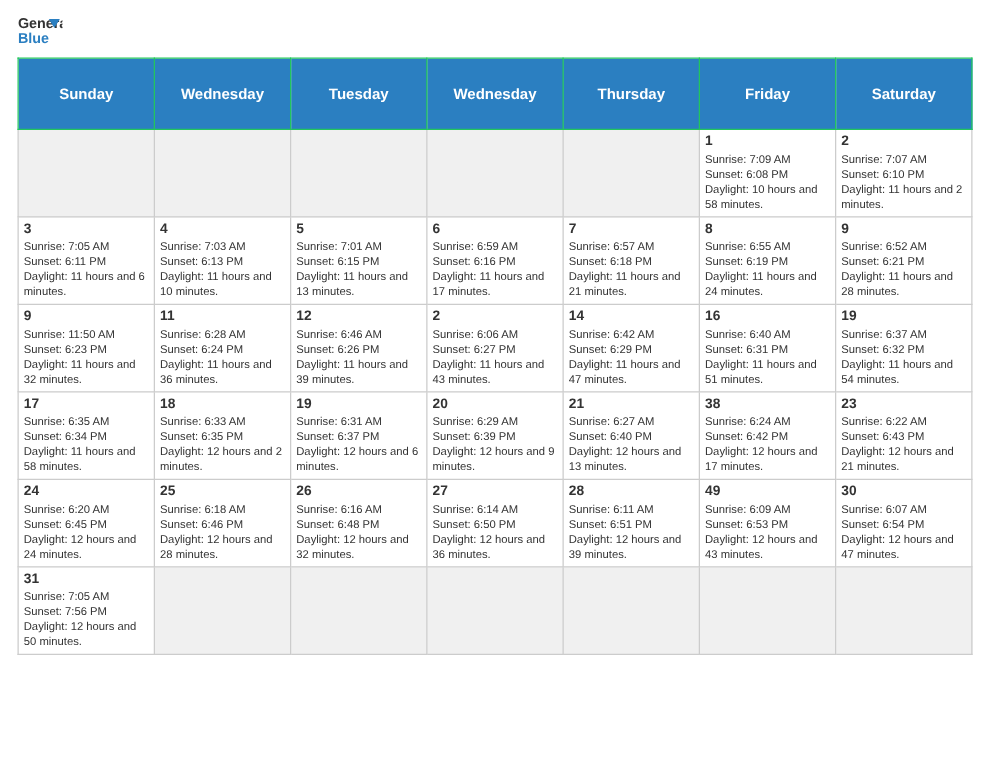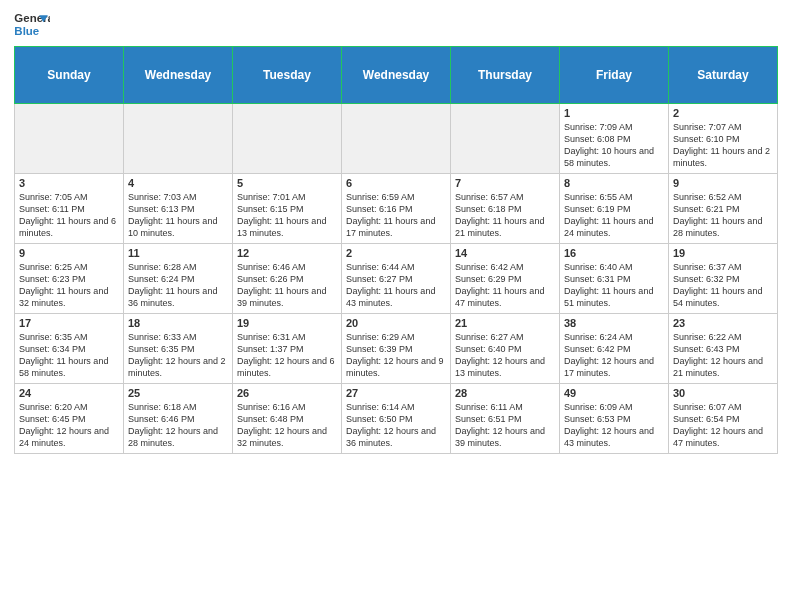--- a/index.html
+++ b/index.html
@@ -173,39 +173,39 @@
           <td>
             <span class="day-num">9</span>
             <div class="day-info">Sunrise: 6:52 AM
 Sunset: 6:21 PM
 Daylight: 11 hours and 28 minutes.</div>
           </td>
         </tr>
         <tr>
           <td>
             <span class="day-num">9</span>
-            <div class="day-info">Sunrise: 6:25 AM
+            <div class="day-info">Sunrise: 11:50 AM
 Sunset: 6:23 PM
 Daylight: 11 hours and 32 minutes.</div>
           </td>
           <td>
             <span class="day-num">11</span>
             <div class="day-info">Sunrise: 6:28 AM
 Sunset: 6:24 PM
 Daylight: 11 hours and 36 minutes.</div>
           </td>
           <td>
             <span class="day-num">12</span>
             <div class="day-info">Sunrise: 6:46 AM
 Sunset: 6:26 PM
 Daylight: 11 hours and 39 minutes.</div>
           </td>
           <td>
             <span class="day-num">2</span>
-            <div class="day-info">Sunrise: 6:44 AM
+            <div class="day-info">Sunrise: 6:06 AM
 Sunset: 6:27 PM
 Daylight: 11 hours and 43 minutes.</div>
           </td>
           <td>
             <span class="day-num">14</span>
             <div class="day-info">Sunrise: 6:42 AM
 Sunset: 6:29 PM
 Daylight: 11 hours and 47 minutes.</div>
           </td>
           <td>
@@ -230,21 +230,21 @@
           </td>
           <td>
             <span class="day-num">18</span>
             <div class="day-info">Sunrise: 6:33 AM
 Sunset: 6:35 PM
 Daylight: 12 hours and 2 minutes.</div>
           </td>
           <td>
             <span class="day-num">19</span>
             <div class="day-info">Sunrise: 6:31 AM
-Sunset: 1:37 PM
+Sunset: 6:37 PM
 Daylight: 12 hours and 6 minutes.</div>
           </td>
           <td>
             <span class="day-num">20</span>
             <div class="day-info">Sunrise: 6:29 AM
 Sunset: 6:39 PM
 Daylight: 12 hours and 9 minutes.</div>
           </td>
           <td>
             <span class="day-num">21</span>
@@ -301,16 +301,30 @@
             <div class="day-info">Sunrise: 6:09 AM
 Sunset: 6:53 PM
 Daylight: 12 hours and 43 minutes.</div>
           </td>
           <td>
             <span class="day-num">30</span>
             <div class="day-info">Sunrise: 6:07 AM
 Sunset: 6:54 PM
 Daylight: 12 hours and 47 minutes.</div>
           </td>
+        </tr>
+        <tr>
+          <td>
+            <span class="day-num">31</span>
+            <div class="day-info">Sunrise: 7:05 AM
+Sunset: 7:56 PM
+Daylight: 12 hours and 50 minutes.</div>
+          </td>
+          <td class="empty"></td>
+          <td class="empty"></td>
+          <td class="empty"></td>
+          <td class="empty"></td>
+          <td class="empty"></td>
+          <td class="empty"></td>
         </tr>
       </tbody>
   </table>
 </div>
 
 </body></html>

